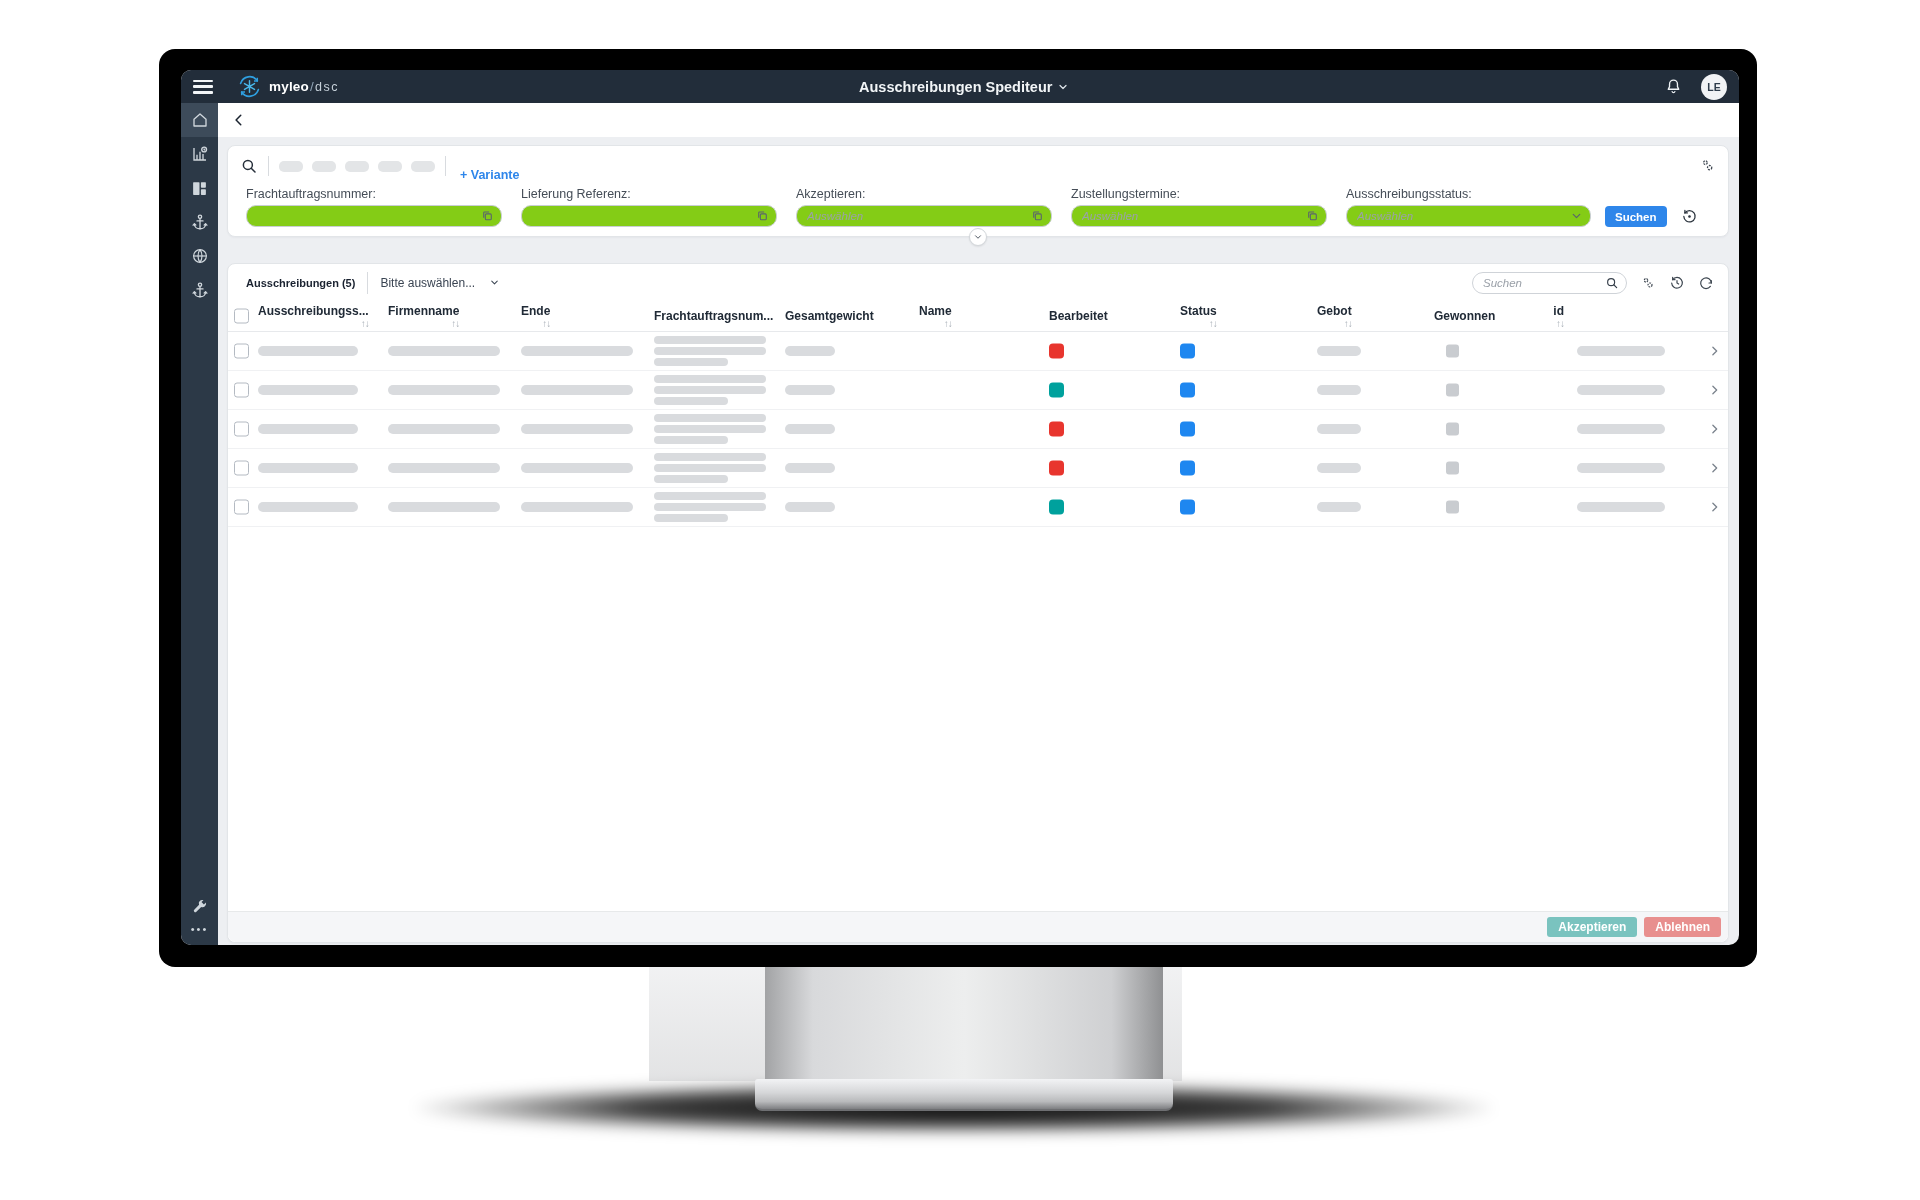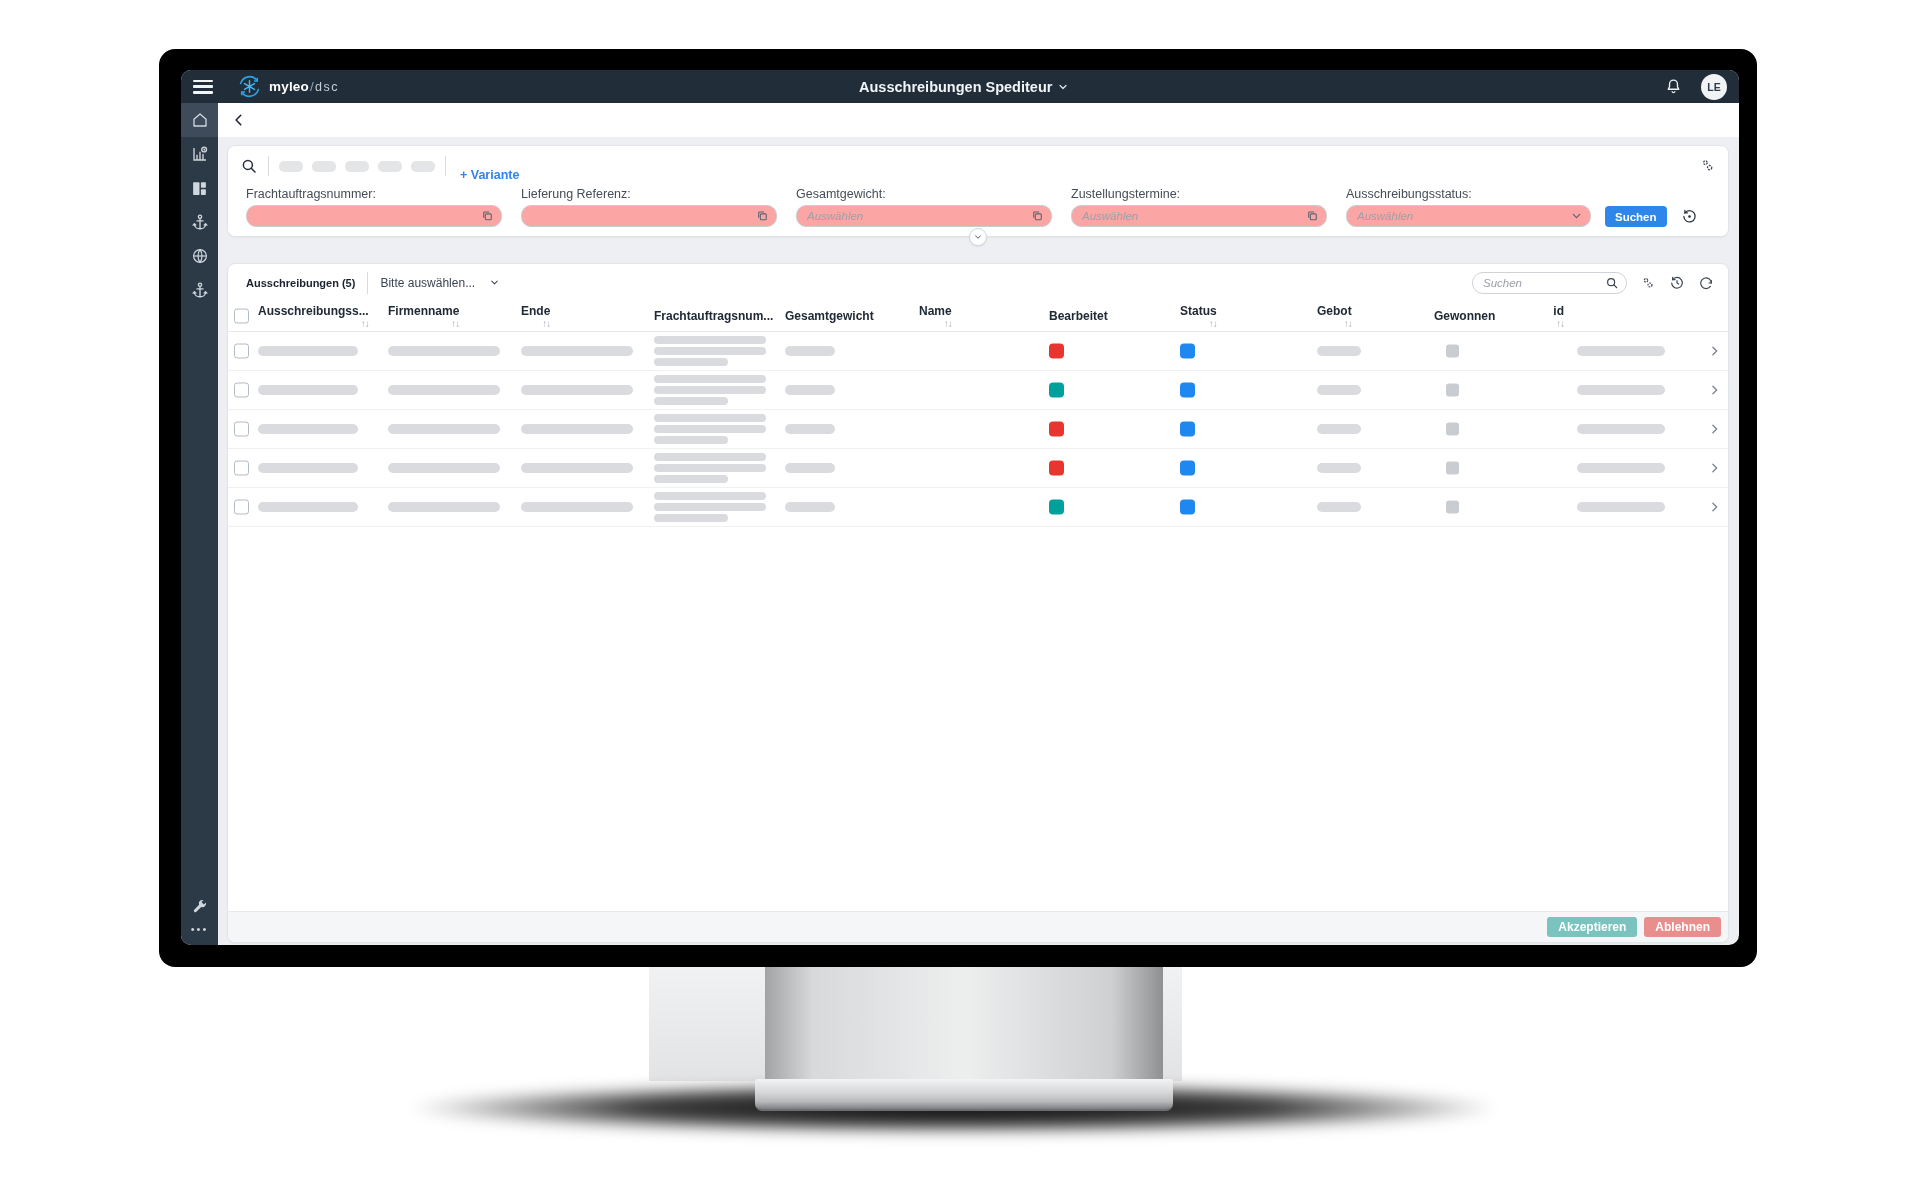--- a/index.html
+++ b/index.html
@@ -66,21 +66,21 @@
   .chips { display:flex; gap:9px; }
   .chip { width:24px; height:11px; border-radius:5px; background:#e3e5e7; }
   .variante { color:#2e86ea; font-weight:bold; font-size:12.5px; margin-left:4px; cursor:pointer;margin-top:17px; }
   .fp-settings { position:absolute; right:12px; top:11px; color:#3d4650; cursor:pointer; }
   .fp-row2 { display:flex; align-items:flex-start; padding:1px 0 0 18px; }
   .fgroup { width:256px; margin-right:19px; }
   .fgroup.last { width:245px; margin-right:14px; }
   .flabel { display:block; font-size:12.5px; color:#454d57; margin-bottom:4px; }
   .finput-wrap { position:relative; }
   .finput { width:100%; height:22px; border:1px solid #c9ced4; border-radius:10px; outline:none;
-    font-family:"Liberation Sans",sans-serif; font-size:11.5px; color:#333; padding:0 26px 0 10px; background:#fca5a5; }
+    font-family:"Liberation Sans",sans-serif; font-size:11.5px; color:#333; padding:0 26px 0 10px; background:#84cc16; }
   .finput::placeholder { font-style:italic; color:#9aa1a9; }
   .in-icon { position:absolute; right:8px; top:50%; transform:translateY(-50%); color:#5a636e; display:flex; }
   .suchen-btn { height:21px; margin-top:19px; padding:0 10px; background:#2e86ea; color:#fff;
     font-family:"Liberation Sans",sans-serif; font-size:11.5px; font-weight:bold; border:none; border-radius:4px; cursor:pointer; }
   .fp-history { margin:21px 0 0 14px; color:#2b333d; cursor:pointer; }
   .collapse-pill { position:relative; width:18px; height:18px; margin:-9px auto 0 auto; z-index:2;
     background:#fff; border:1px solid #d3d7db; border-radius:50%; box-shadow:0 1px 2px rgba(0,0,0,.08);
     display:flex; align-items:center; justify-content:center; color:#525a64; cursor:pointer; }
 
   
@@ -278,21 +278,21 @@
                 <span class="in-icon">
                   <svg width="13" height="13" viewBox="0 0 24 24" fill="none" stroke="currentColor" stroke-width="2">
                       <rect x="8" y="8" width="11" height="11" rx="2"></rect>
                       <path d="M5 15 V6 a1.5 1.5 0 0 1 1.5-1.5 H15"></path>
                     </svg>
                 </span>
               </div>
             </div>
 
             <div class="fgroup">
-              <label class="flabel">Gesamtgewicht:</label>
+              <label class="flabel">Akzeptieren:</label>
               <div class="finput-wrap">
                 <input class="finput" placeholder="Auswählen" style="">
                 <span class="in-icon">
                   <svg width="13" height="13" viewBox="0 0 24 24" fill="none" stroke="currentColor" stroke-width="2">
                       <rect x="8" y="8" width="11" height="11" rx="2"></rect>
                       <path d="M5 15 V6 a1.5 1.5 0 0 1 1.5-1.5 H15"></path>
                     </svg>
                 </span>
               </div>
             </div>

